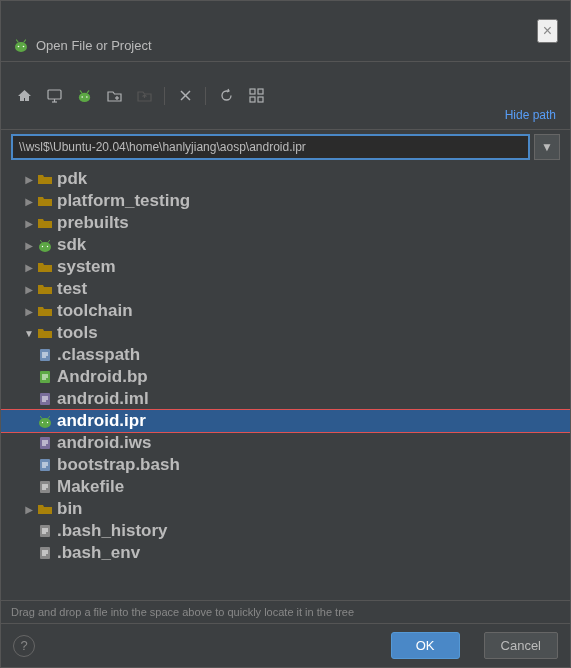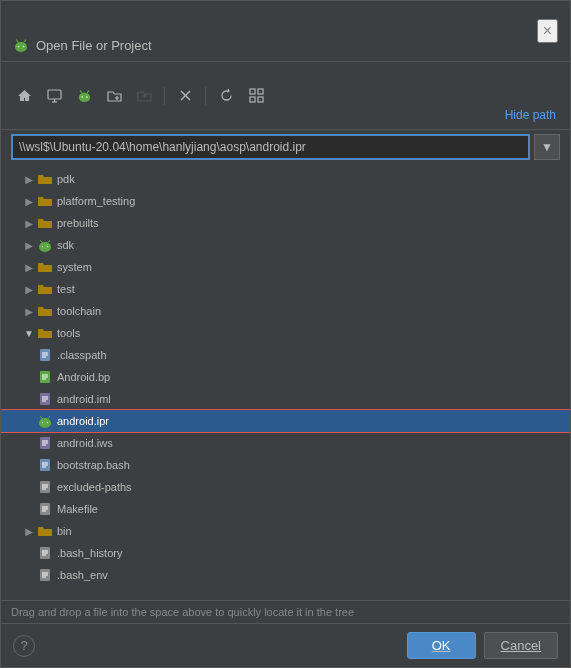--- a/index.html
+++ b/index.html
@@ -162,21 +162,22 @@
       display: inline-flex;
       align-items: center;
       justify-content: center;
       width: 16px;
       height: 16px;
       margin-right: 4px;
       flex-shrink: 0;
     }
     .item-label {
       color: #bbbbbb;
-      font-size: 11px;
+      font-size: 17px;
+      font-weight: bold;
     }
     .status-bar {
       padding: 5px 10px;
       color: #888;
       font-size: 11px;
       border-top: 1px solid #555;
       flex-shrink: 0;
     }
     .button-row {
       display: flex;
@@ -194,22 +195,21 @@
       border-radius: 50%;
       width: 22px;
       height: 22px;
       font-size: 13px;
       display: flex;
       align-items: center;
       justify-content: center;
     }
     .btn-group {
       display: flex;
-      gap: 8px;
-      text-decoration: underline;
+      gap: 24px;
     }
     .btn-ok {
       background: #4a88c7;
       border: 1px solid #5599d6;
       color: #fff;
       cursor: pointer;
       padding: 5px 24px;
       font-size: 13px;
       border-radius: 3px;
     }
@@ -493,32 +493,20 @@
         <svg width="14" height="14" viewBox="0 0 14 14">
             <rect x="2" y="1" width="10" height="12" rx="1" fill="#6e8db5"></rect>
             <line x1="4" y1="5" x2="10" y2="5" stroke="white" stroke-width="1"></line>
             <line x1="4" y1="7" x2="10" y2="7" stroke="white" stroke-width="1"></line>
             <line x1="4" y1="9" x2="8" y2="9" stroke="white" stroke-width="1"></line>
           </svg>
       </span>
       <span class="item-label">bootstrap.bash</span>
     </div>
 
-    <div class="tree-item">
-      <span class="indent" style="width:36px;"></span>
-      <span class="file-icon">
-        <svg width="14" height="14" viewBox="0 0 14 14">
-            <rect x="2" y="1" width="10" height="12" rx="1" fill="#888"></rect>
-            <line x1="4" y1="5" x2="10" y2="5" stroke="white" stroke-width="1"></line>
-            <line x1="4" y1="7" x2="10" y2="7" stroke="white" stroke-width="1"></line>
-            <line x1="4" y1="9" x2="8" y2="9" stroke="white" stroke-width="1"></line>
-          </svg>
-      </span>
-      <span class="item-label">excluded-paths</span>
-    </div>
 
     <div class="tree-item">
       <span class="indent" style="width:36px;"></span>
       <span class="file-icon">
         <svg width="14" height="14" viewBox="0 0 14 14">
             <rect x="2" y="1" width="10" height="12" rx="1" fill="#888"></rect>
             <line x1="4" y1="5" x2="10" y2="5" stroke="white" stroke-width="1"></line>
             <line x1="4" y1="7" x2="10" y2="7" stroke="white" stroke-width="1"></line>
             <line x1="4" y1="9" x2="8" y2="9" stroke="white" stroke-width="1"></line>
           </svg>

